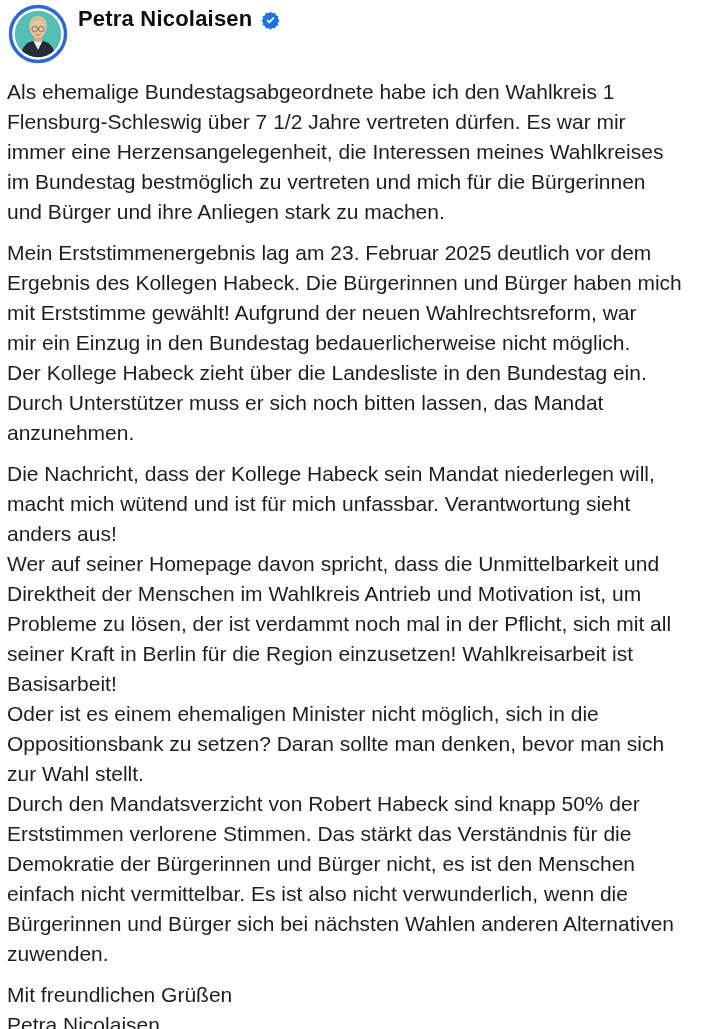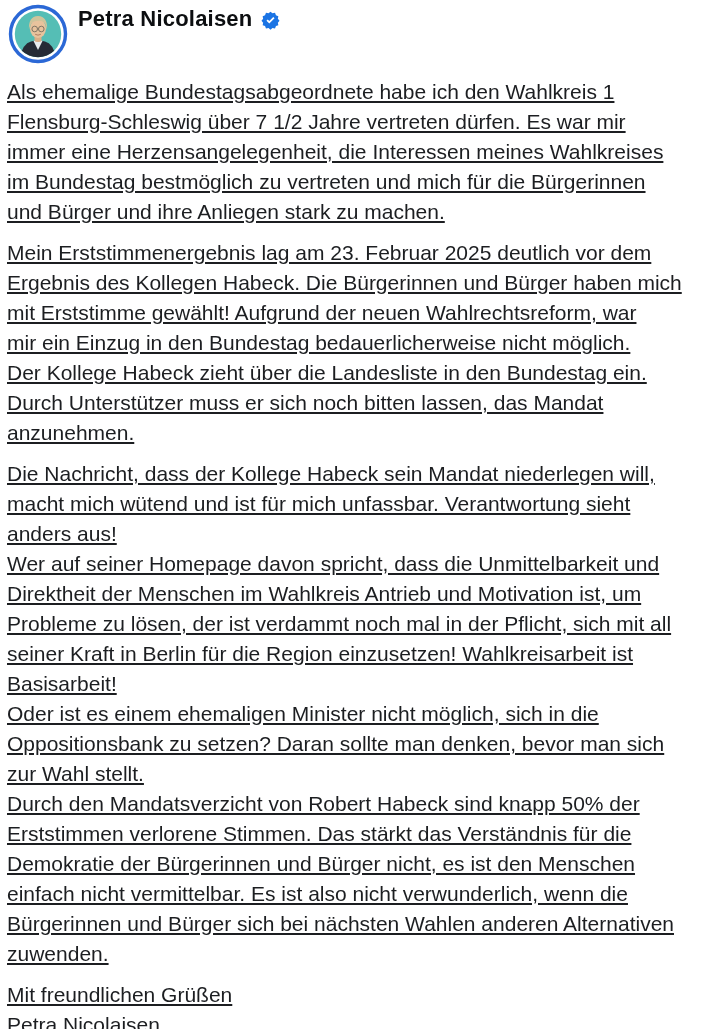--- a/index.html
+++ b/index.html
@@ -49,21 +49,20 @@
   .verified-badge svg { display: block; width: 100%; height: 100%; }
   .post-body {
     padding: 0 4px 0 7px;
     font-size: 21px;
     line-height: 30px;
     color: var(--text-color, #1c1e21);
   }
   .post-body p {
     margin: 0 0 11px 0;
     white-space: pre-line;
-    text-decoration: underline;
   }
   .post-body p:last-child { margin-bottom: 0; }
 </style>
 </head>
 <body>
 
 <div>
 
   <div class="post-header">
 

